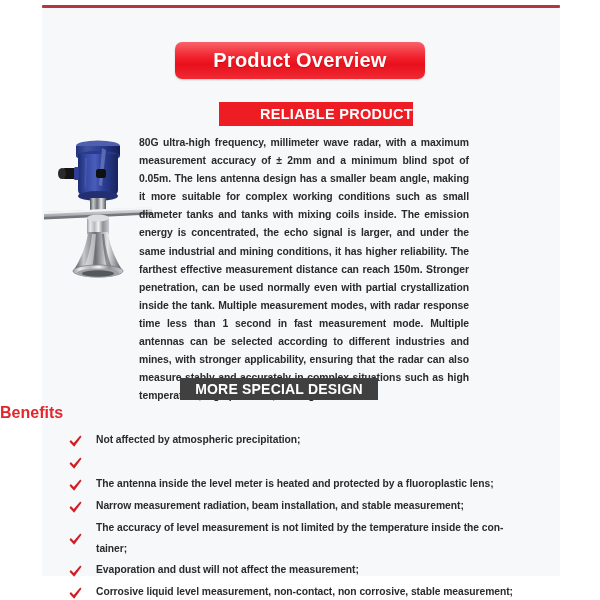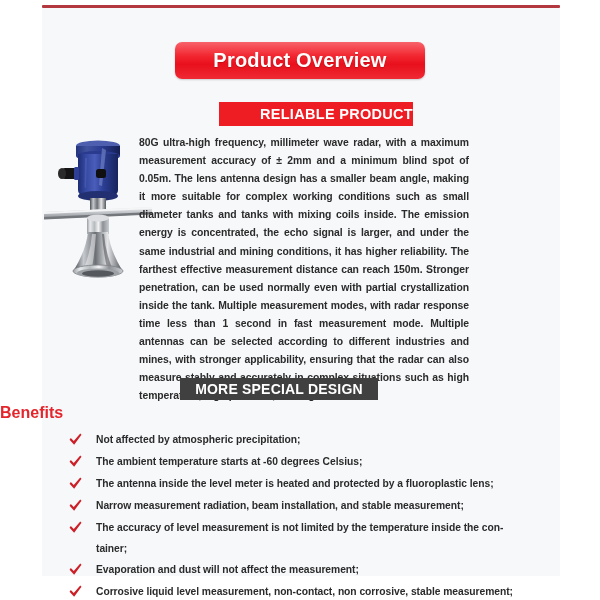--- a/index.html
+++ b/index.html
@@ -125,21 +125,21 @@
   
   .benefits {
     position: absolute;
     left: 68px;
     top: 430px;
     width: 520px;
   }
   .benefit-row {
     position: relative;
     display: flex;
-    align-items: flex-start;
+    align-items: center;
     min-height: 21px;
     margin-bottom: 1px;
   }
   .check-cell {
     width: 28px;
     flex: 0 0 28px;
     padding-top: 2px;
   }
   .check-icon {
     display: block;
@@ -271,21 +271,20 @@
       </div>
       <div class="benefit-text">Not affected by atmospheric precipitation;</div>
     </div>
 
     <div class="benefit-row">
       <div class="check-cell">
         <svg class="check-icon" viewBox="0 0 24 24">
           <path d="M2.5 12.5 L4.5 9.5 L9.2 14.2 L19.6 2.4 L21.6 4.2 L9.8 20.4 Z" fill="#cc1f27"></path>
         </svg>
       </div>
-      <div class="benefit-text">The ambient temperature starts at -60 degrees Celsius;</div>
     </div>
 
     <div class="benefit-row">
       <div class="check-cell">
         <svg class="check-icon" viewBox="0 0 24 24">
           <path d="M2.5 12.5 L4.5 9.5 L9.2 14.2 L19.6 2.4 L21.6 4.2 L9.8 20.4 Z" fill="#cc1f27"></path>
         </svg>
       </div>
       <div class="benefit-text">The antenna inside the level meter is heated and protected by a fluoroplastic lens;</div>
     </div>

